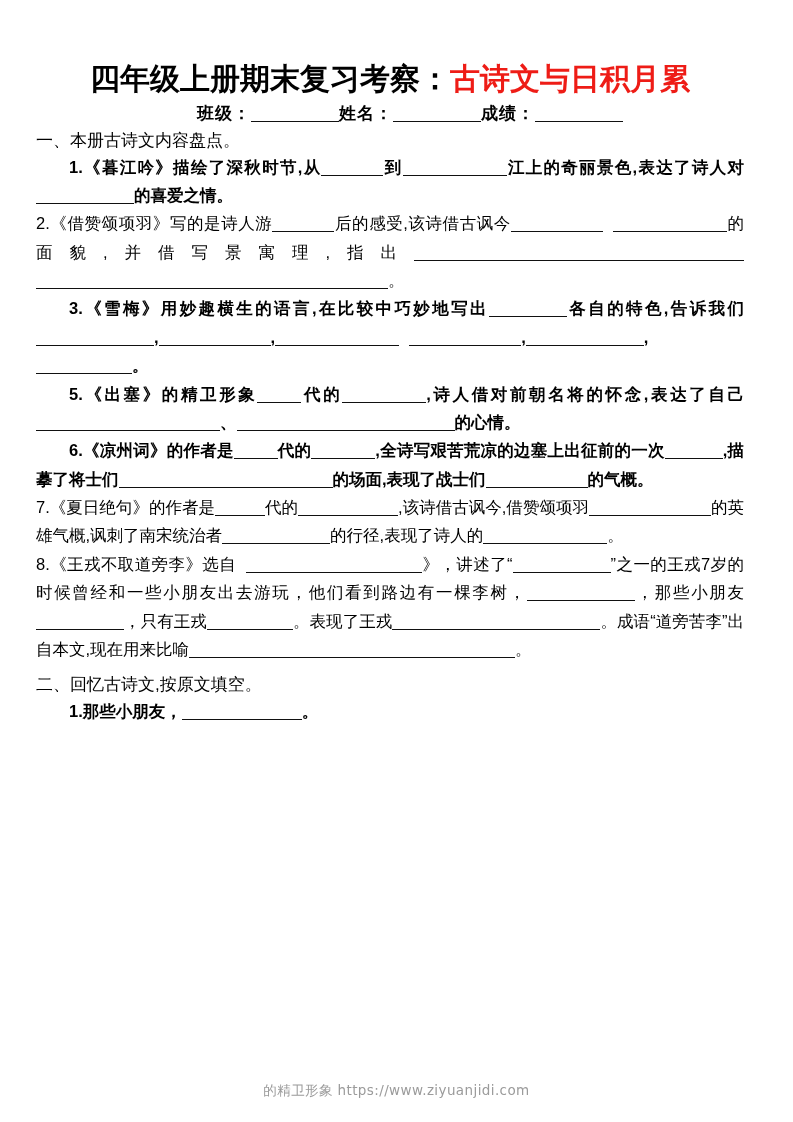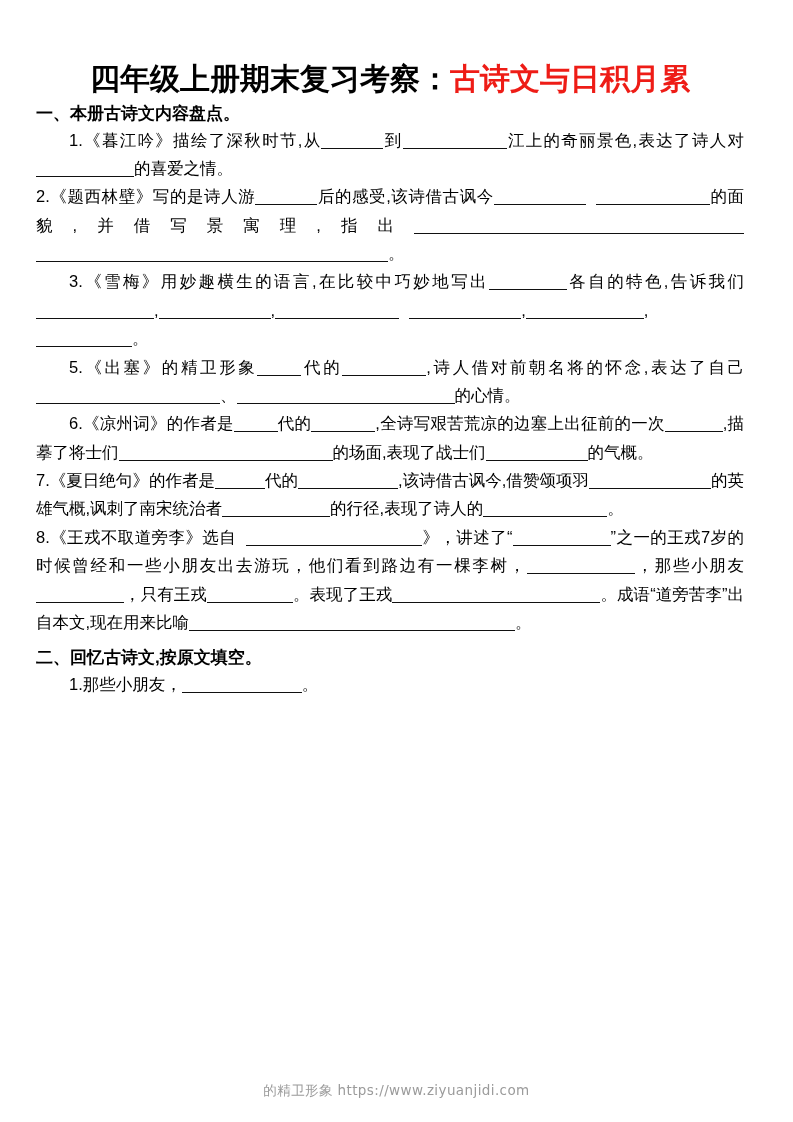--- a/index.html
+++ b/index.html
@@ -46,35 +46,35 @@
     text-align: center;
     margin: 2px 0 4px 0;
     white-space: nowrap;
     padding-left: 40px;
   }
   .info-line .lbl { letter-spacing: 1px; }
 
   
   .sec-head {
     font-size: 17px;
-    font-weight: bold;
+    font-weight: normal;
     margin: 2px 0 1px 0;
     letter-spacing: 0px;
   }
 
   
   .q {
     font-size: 16.5px;
     line-height: 1.72;
     text-align: justify;
     text-justify: inter-character;
     margin: 0;
     letter-spacing: 0px;
   }
-  .q.indent { text-indent: 2em; }
+  .q.indent { text-indent: 2em; font-weight: bold; }
 
   
   .bl {
     display: inline-block;
     border-bottom: 1.6px solid #111;
     vertical-align: -3px;
     height: 15px;
   }
   .gap { display: inline-block; width: 10px; }
 
@@ -93,29 +93,32 @@
 </style>
 </head>
 <body>
 
 <div class="page">
 
   <h1 class="title">
     <span class="t-black">四年级上册期末复习考察：</span><span class="t-red">古诗文与日积月累</span>
   </h1>
 
+  <div class="info-line">
+    <span class="lbl">班级：</span><span class="bl" style="width:88px"></span><span class="lbl">姓名：</span><span class="bl" style="width:88px"></span><span class="lbl">成绩：</span><span class="bl" style="width:88px"></span>
+  </div>
 
   <div class="sec-head">一、本册古诗文内容盘点。</div>
 
   <p class="q indent">
     <span>1.</span><span>《暮江吟》描绘了深秋时节,从</span><span class="bl" style="width:62px"></span><span>到</span><span class="bl" style="width:104px"></span><span>江上的奇丽景色,表达了诗人对</span><span class="bl" style="width:98px"></span><span>的喜爱之情。</span>
   </p>
 
   <p class="q">
-    <span>2.</span><span>《题西林壁》写的是诗人游</span><span class="bl" style="width:62px"></span><span>后的感受,该诗借古讽今</span><span class="bl" style="width:92px"></span><span class="gap"></span><span class="bl" style="width:52px"></span><span class="bl" style="width:62px"></span><span>的面貌,并借写景寓理,指出</span><span class="bl" style="width:330px"></span><span class="bl" style="width:352px"></span><span>。</span>
+    <span>2.</span><span>《借赞颂项羽》写的是诗人游</span><span class="bl" style="width:62px"></span><span>后的感受,该诗借古讽今</span><span class="bl" style="width:92px"></span><span class="gap"></span><span class="bl" style="width:52px"></span><span class="bl" style="width:62px"></span><span>的面貌,并借写景寓理,指出</span><span class="bl" style="width:330px"></span><span class="bl" style="width:352px"></span><span>。</span>
   </p>
 
   <p class="q indent">
     <span>3.</span><span>《雪梅》用妙趣横生的语言,在比较中巧妙地写出</span><span class="bl" style="width:78px"></span><span>各自的特色,告诉我们</span><span class="bl" style="width:118px"></span><span>,</span><span class="bl" style="width:112px"></span><span>,</span><span class="bl" style="width:124px"></span><span class="gap"></span><span class="bl" style="width:112px"></span><span>,</span><span class="bl" style="width:118px"></span><span>,</span><span class="bl" style="width:96px"></span><span>。</span>
   </p>
 
 
   <p class="q indent">
     <span>5.</span><span>《出塞》的精卫形象</span><span class="bl" style="width:44px"></span><span>代的</span><span class="bl" style="width:84px"></span><span>,诗人借对前朝名将的怀念,表达了自己</span><span class="bl" style="width:184px"></span><span>、</span><span class="bl" style="width:218px"></span><span>的心情。</span>
   </p>

